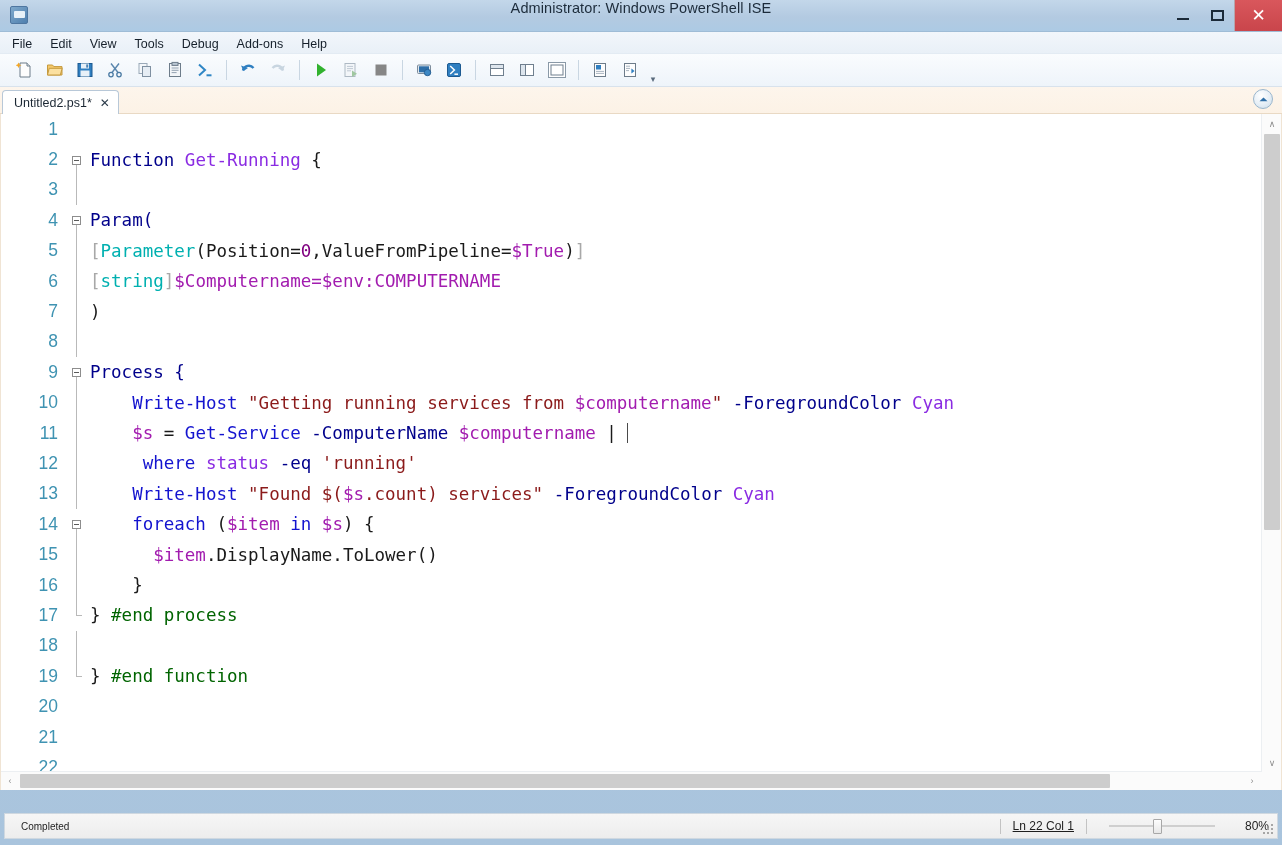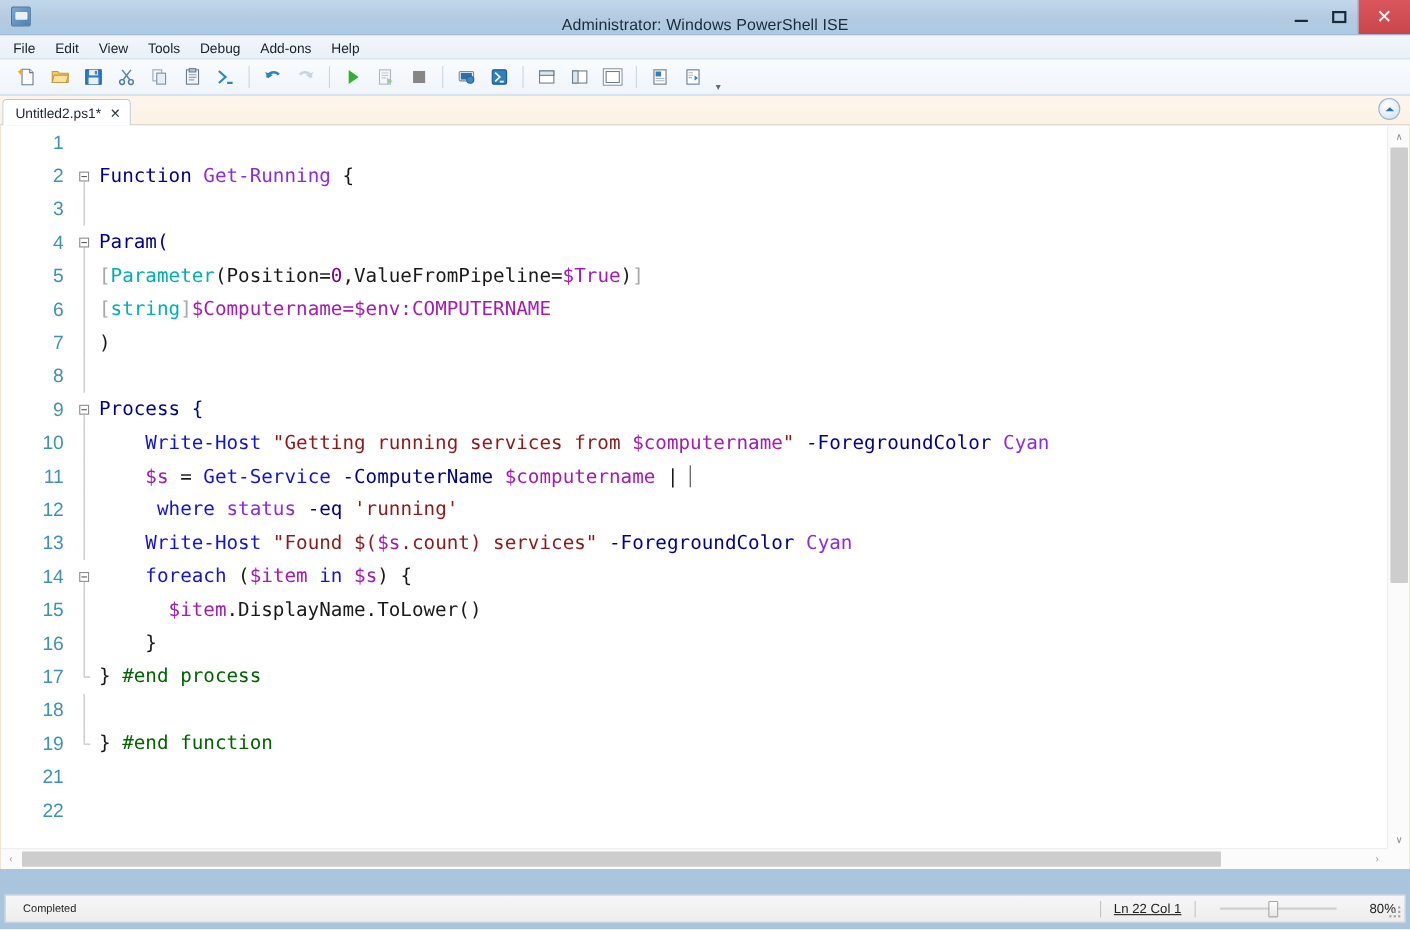--- a/index.html
+++ b/index.html
@@ -16,21 +16,21 @@
     background: linear-gradient(to bottom, #b5cce2 0%, #a9c4dd 100%);
     box-sizing: border-box;
     padding: 0;
   }
 
   
   .titlebar {
     position: relative;
     height: 31px;
     display: flex;
-    align-items: flex-end;
+    align-items: flex-start;
     background: linear-gradient(to bottom, #c3d7ea 0%, #b3caE1 55%, #accae4 100%);
     border-bottom: 1px solid #9fbcd6;
   }
   .title-icon {
     position: absolute;
     left: 10px; top: 6px;
     width: 18px; height: 18px;
     background: linear-gradient(135deg, #7fa9cc 0%, #4f7fae 100%);
     border: 1px solid #4e76a0;
     border-radius: 2px;
@@ -714,20 +714,25 @@
             </tr>
             <tr>
               <td class="ln">19</td>
               <td class="fold">
                 <div class="fold-line" style="bottom: 50%;"></div>
                 <div class="fold-end"></div>
               </td>
               <td class="code"><span class="op">} </span><span class="cmt">#end function</span></td>
             </tr>
             <tr>
+              <td class="ln">20</td>
+              <td class="fold"></td>
+              <td class="code"></td>
+            </tr>
+            <tr>
               <td class="ln">21</td>
               <td class="fold"></td>
               <td class="code"></td>
             </tr>
             <tr>
               <td class="ln">22</td>
               <td class="fold"></td>
               <td class="code"></td>
             </tr>
           </tbody>

